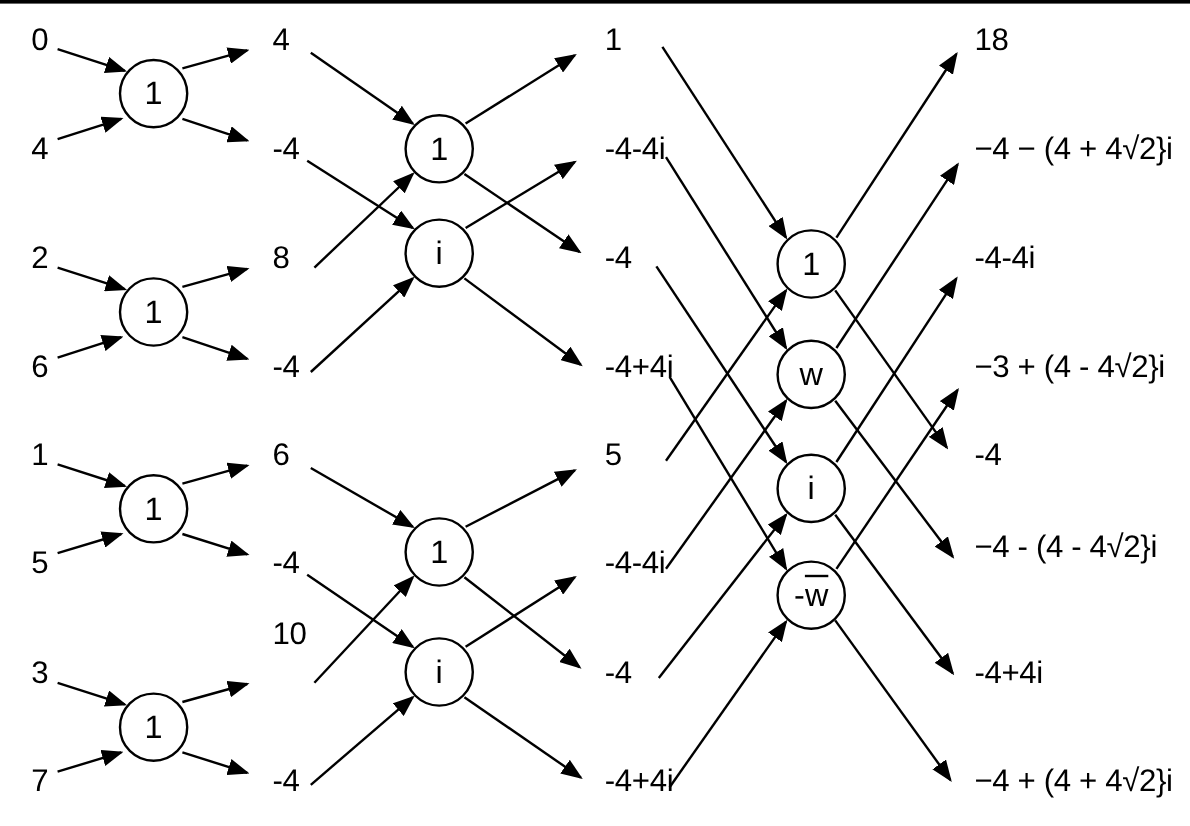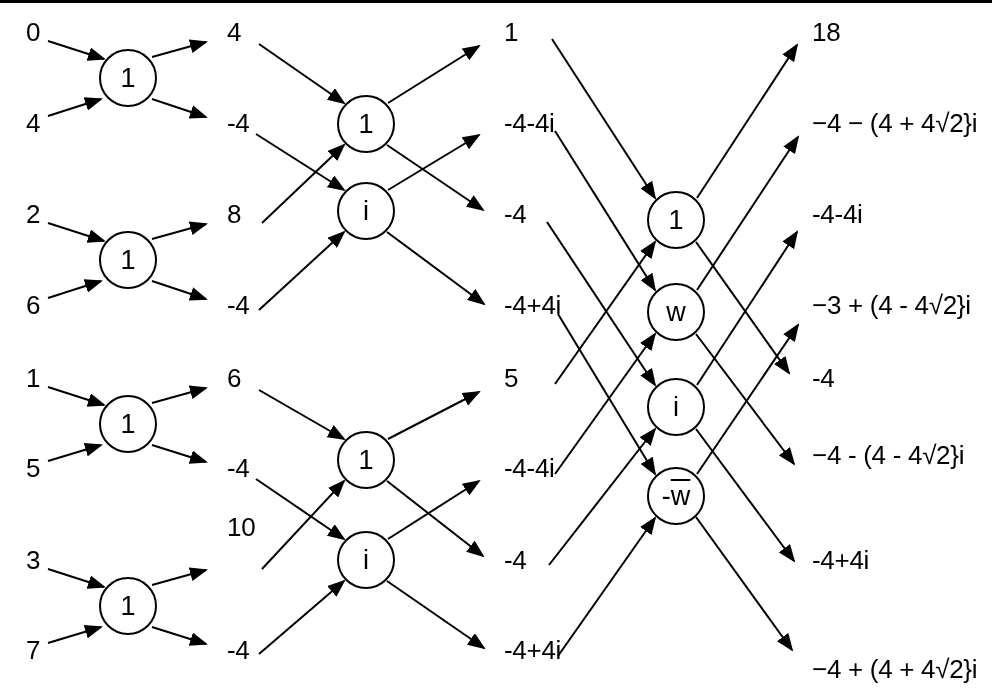--- a/index.html
+++ b/index.html
@@ -110,21 +110,21 @@
   <div class="lbl" style="left:504px;top:561px">-4</div>
   <div class="lbl" style="left:504px;top:651px">-4+4i</div>
 
   <div class="lbl" style="left:812px;top:33px">18</div>
   <div class="lbl" style="left:812px;top:124px">−4 − (4 + 4√2}i</div>
   <div class="lbl" style="left:812px;top:215px">-4-4i</div>
   <div class="lbl" style="left:812px;top:306px">−3 + (4 - 4√2}i</div>
   <div class="lbl" style="left:812px;top:379px">-4</div>
   <div class="lbl" style="left:812px;top:456px">−4 - (4 - 4√2}i</div>
   <div class="lbl" style="left:812px;top:561px">-4+4i</div>
-  <div class="lbl" style="left:812px;top:670px">−4 + (4 + 4√2}i</div>
+  <div class="lbl" style="left:812px;top:651px">−4 + (4 + 4√2}i</div>
 
   <div class="node" style="left:99px;top:49px">
       <span>1</span>
       <span class="no"></span>
     </div>
   <div class="node" style="left:99px;top:231px">
       <span>1</span>
       <span class="no"></span>
     </div>
   <div class="node" style="left:99px;top:395px">

